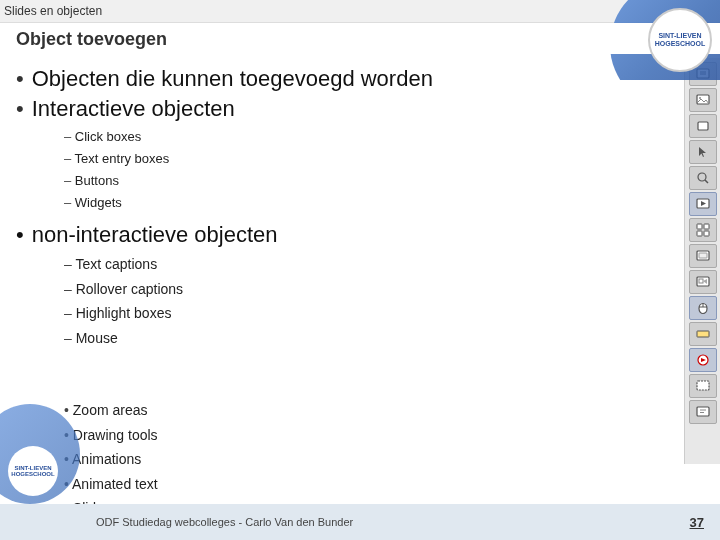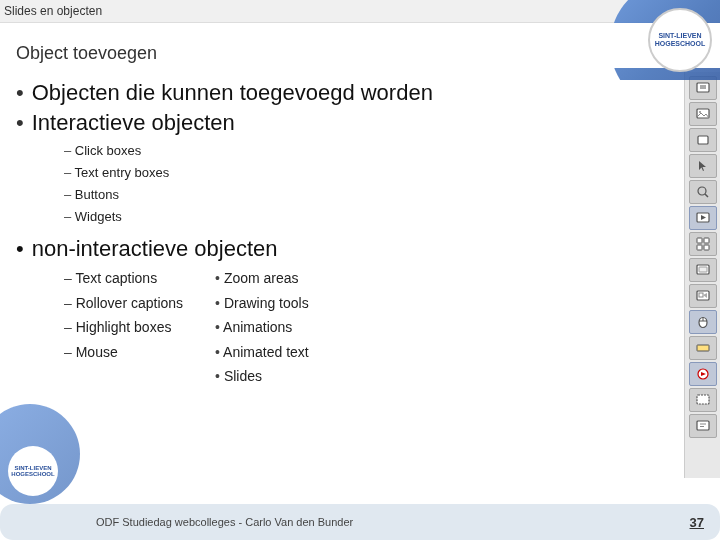--- a/index.html
+++ b/index.html
@@ -22,23 +22,22 @@
     }
 
     
     .header {
       background: #fff;
       padding: 6px 16px 4px 16px;
       position: relative;
     }
     .header-title {
       font-size: 18px;
-      font-weight: normal;
+      font-weight: bold;
       color: #333;
-      margin-top: 14px;
     }
 
     
     .deco-top-right {
       position: absolute;
       top: 0;
       right: 0;
       width: 120px;
       height: 80px;
       overflow: hidden;
@@ -124,22 +123,23 @@
       margin: 6px 0 4px 0;
       display: flex;
       align-items: baseline;
       gap: 8px;
     }
 
     
     .two-col {
       display: flex;
       padding-left: 48px;
-      gap: 32px;
+      gap: 48px;
       margin-top: 2px;
+      flex-direction: column;
     }
     .two-col .col {
       list-style: none;
     }
     .two-col .col li {
       font-size: 14px;
       color: #222;
       line-height: 1.75;
     }
     .two-col .col.left li::before {
@@ -191,21 +191,20 @@
       left: 0;
       right: 0;
       height: 36px;
       background: #e0e8f0;
       display: flex;
       align-items: center;
       justify-content: space-between;
       padding: 0 16px;
       font-size: 11px;
       color: #444;
-      border-radius: 13px;
     }
     .page-number {
       font-size: 13px;
       color: #333;
       font-weight: bold;
       text-decoration: underline;
     }
 
     
     .deco-bottom-left {

